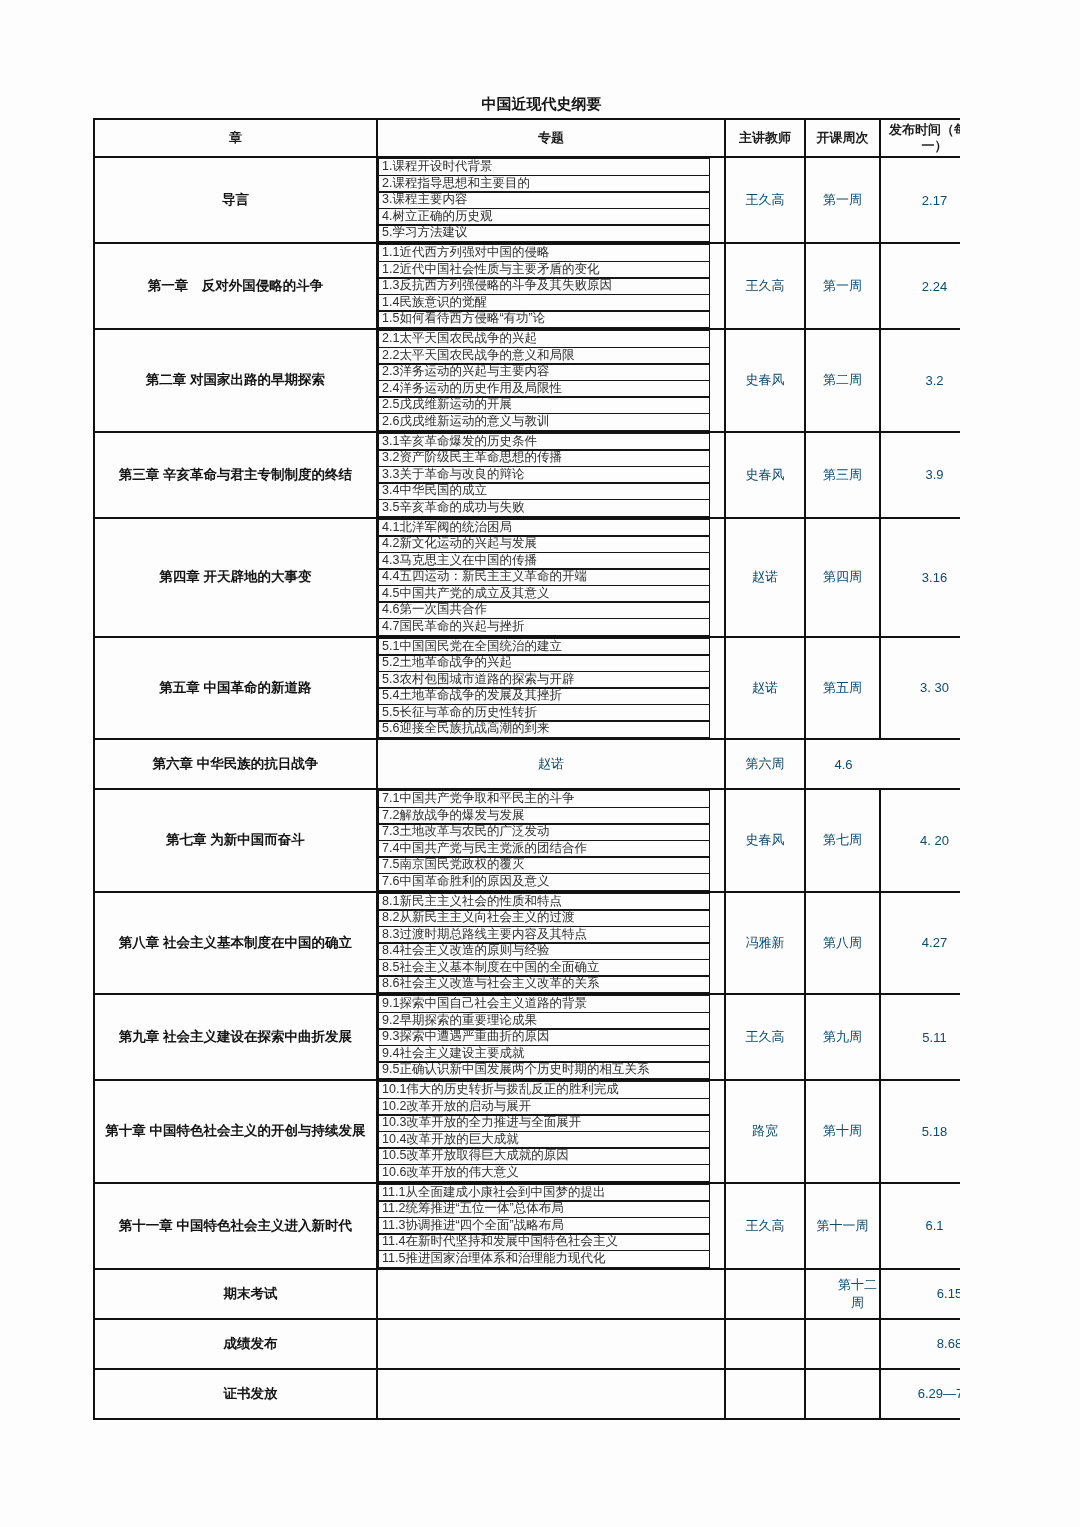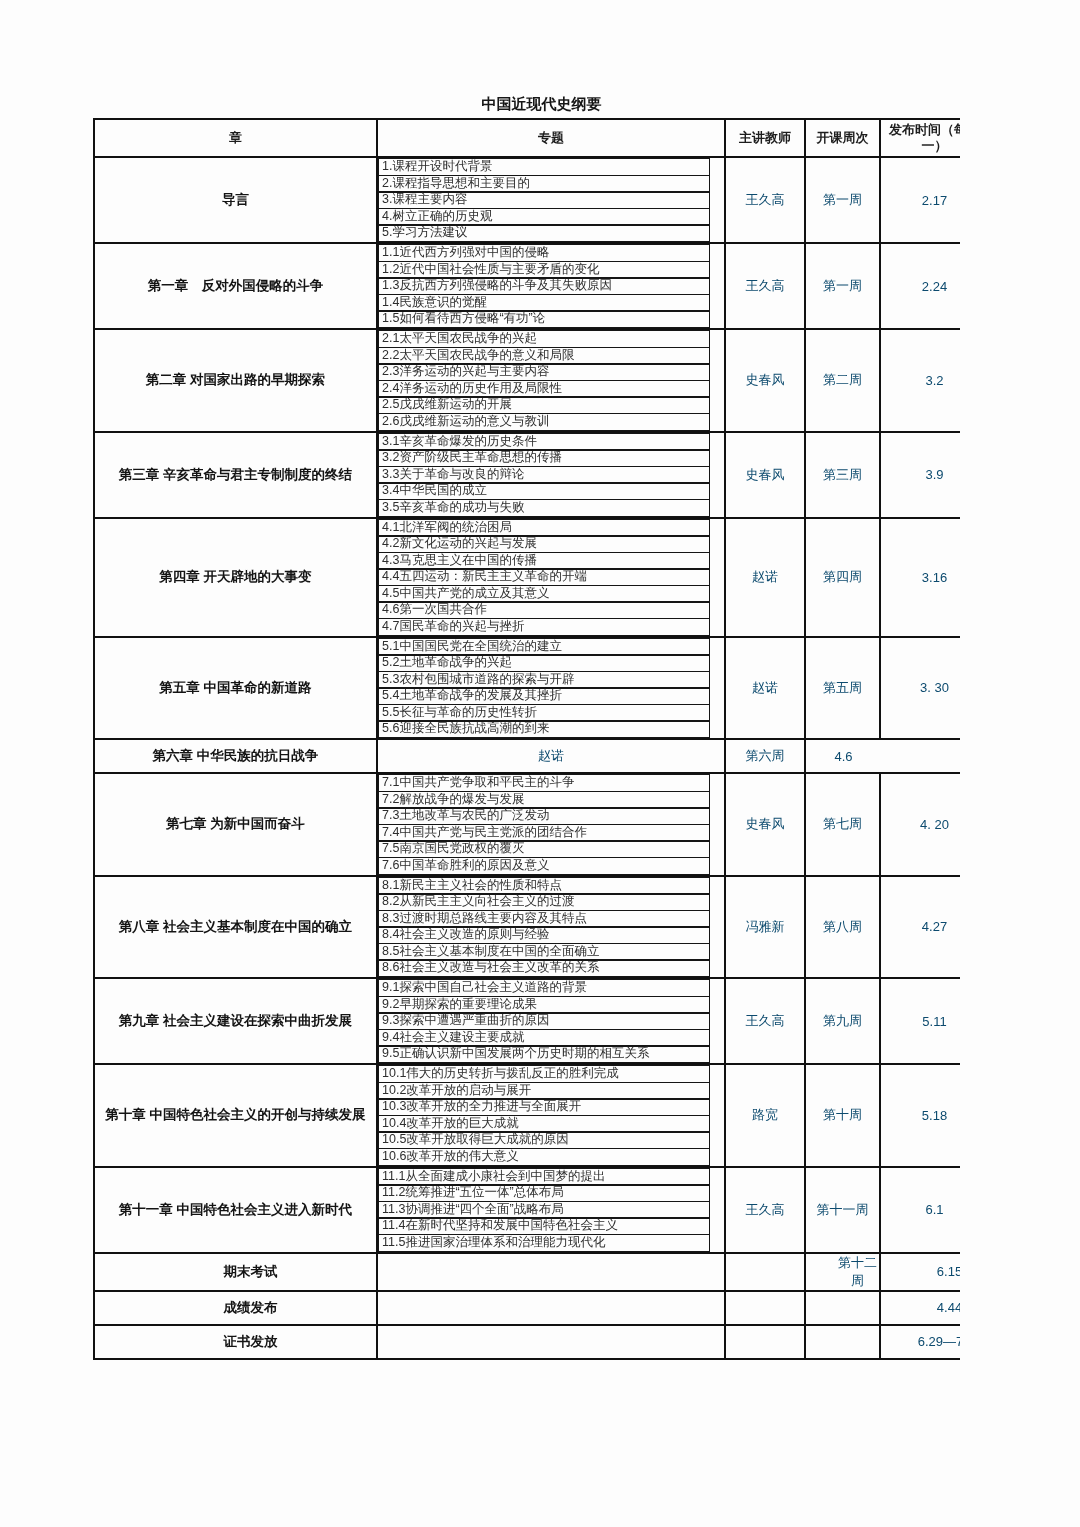--- a/index.html
+++ b/index.html
@@ -58,21 +58,21 @@
     line-height: 16px;
     text-align: center;
     padding: 2px 6px;
   }
 
   .chapter-cell {
     font-weight: bold;
     font-size: 13.5px;
     line-height: 16px;
     text-align: center;
-    padding: 8px 3px;
+    padding: 16px 3px;
     color: #141414;
   }
 
   .topics-cell {
     display: block;
     padding: 0;
   }
 
   .topic-box {
     border: 1.5px solid #151515;
@@ -272,21 +272,21 @@
           <div class="cell topics-cell"></div>
           <div class="cell teacher-cell"></div>
           <div class="cell week-cell">第十二周</div>
           <div class="cell date-cell">6.15</div>
         </div>
         <div class="section-row simple-row">
           <div class="cell chapter-cell">成绩发布</div>
           <div class="cell topics-cell"></div>
           <div class="cell teacher-cell"></div>
           <div class="cell week-cell"></div>
-          <div class="cell date-cell">4.44</div>
+          <div class="cell date-cell">8.68</div>
         </div>
         <div class="section-row simple-row">
           <div class="cell chapter-cell">证书发放</div>
           <div class="cell topics-cell"></div>
           <div class="cell teacher-cell"></div>
           <div class="cell week-cell"></div>
           <div class="cell date-cell">6.29—7.13</div>
         </div>
       </div>
   </div>

